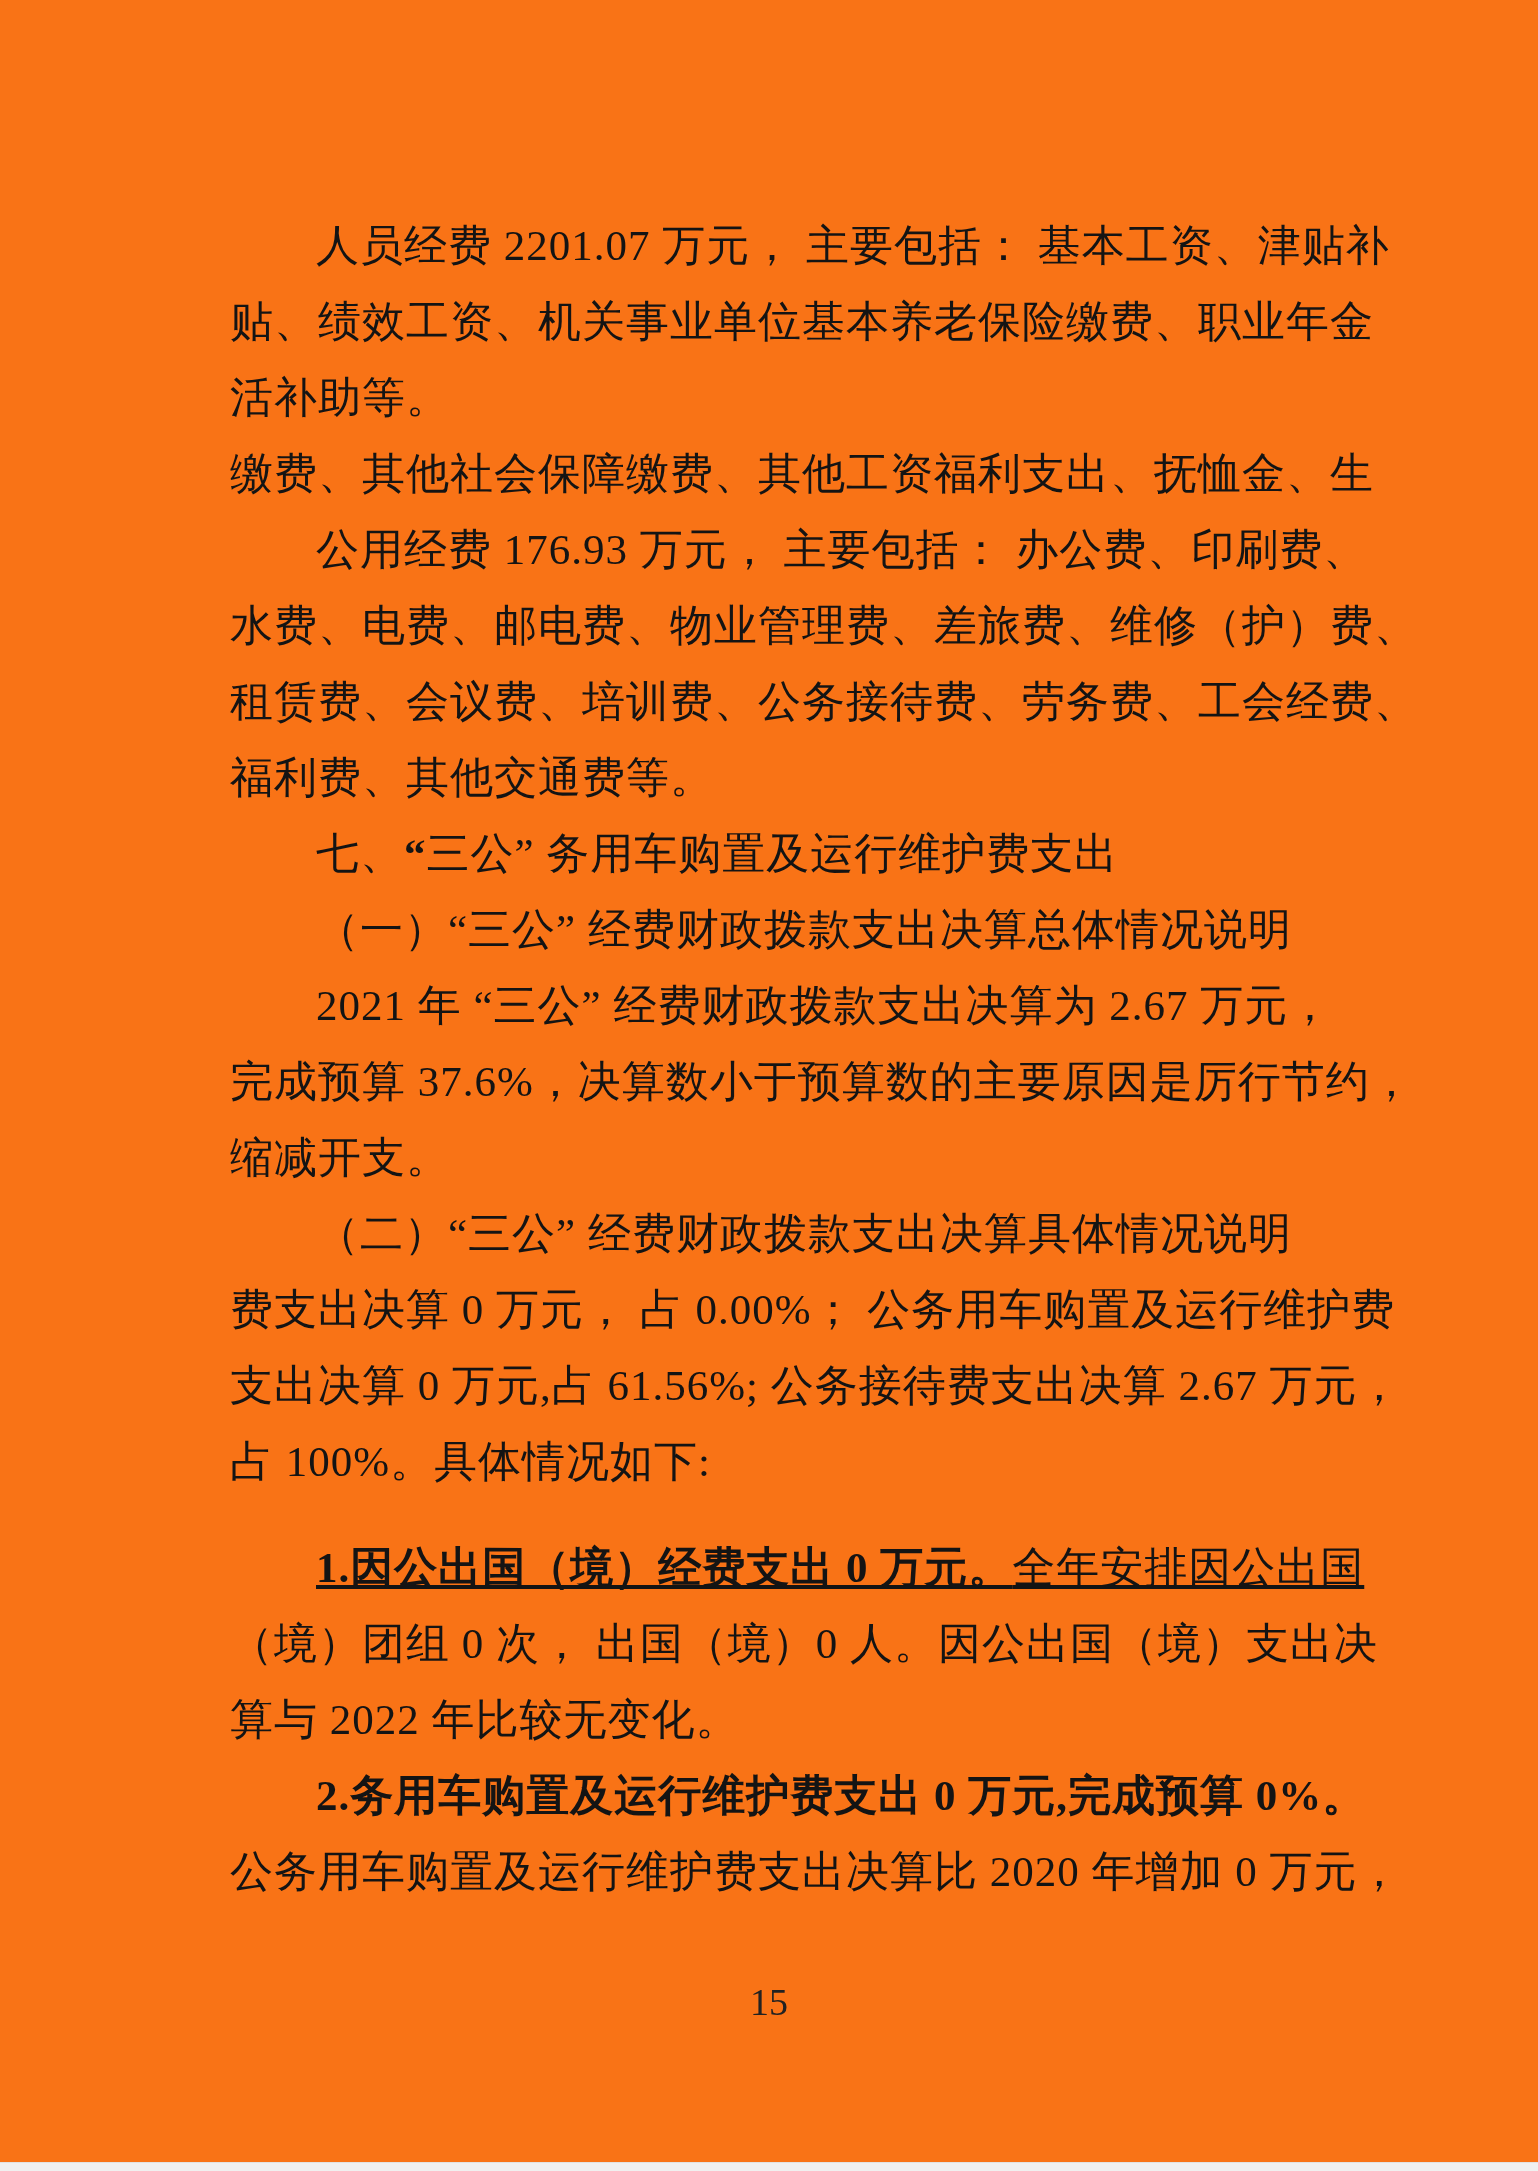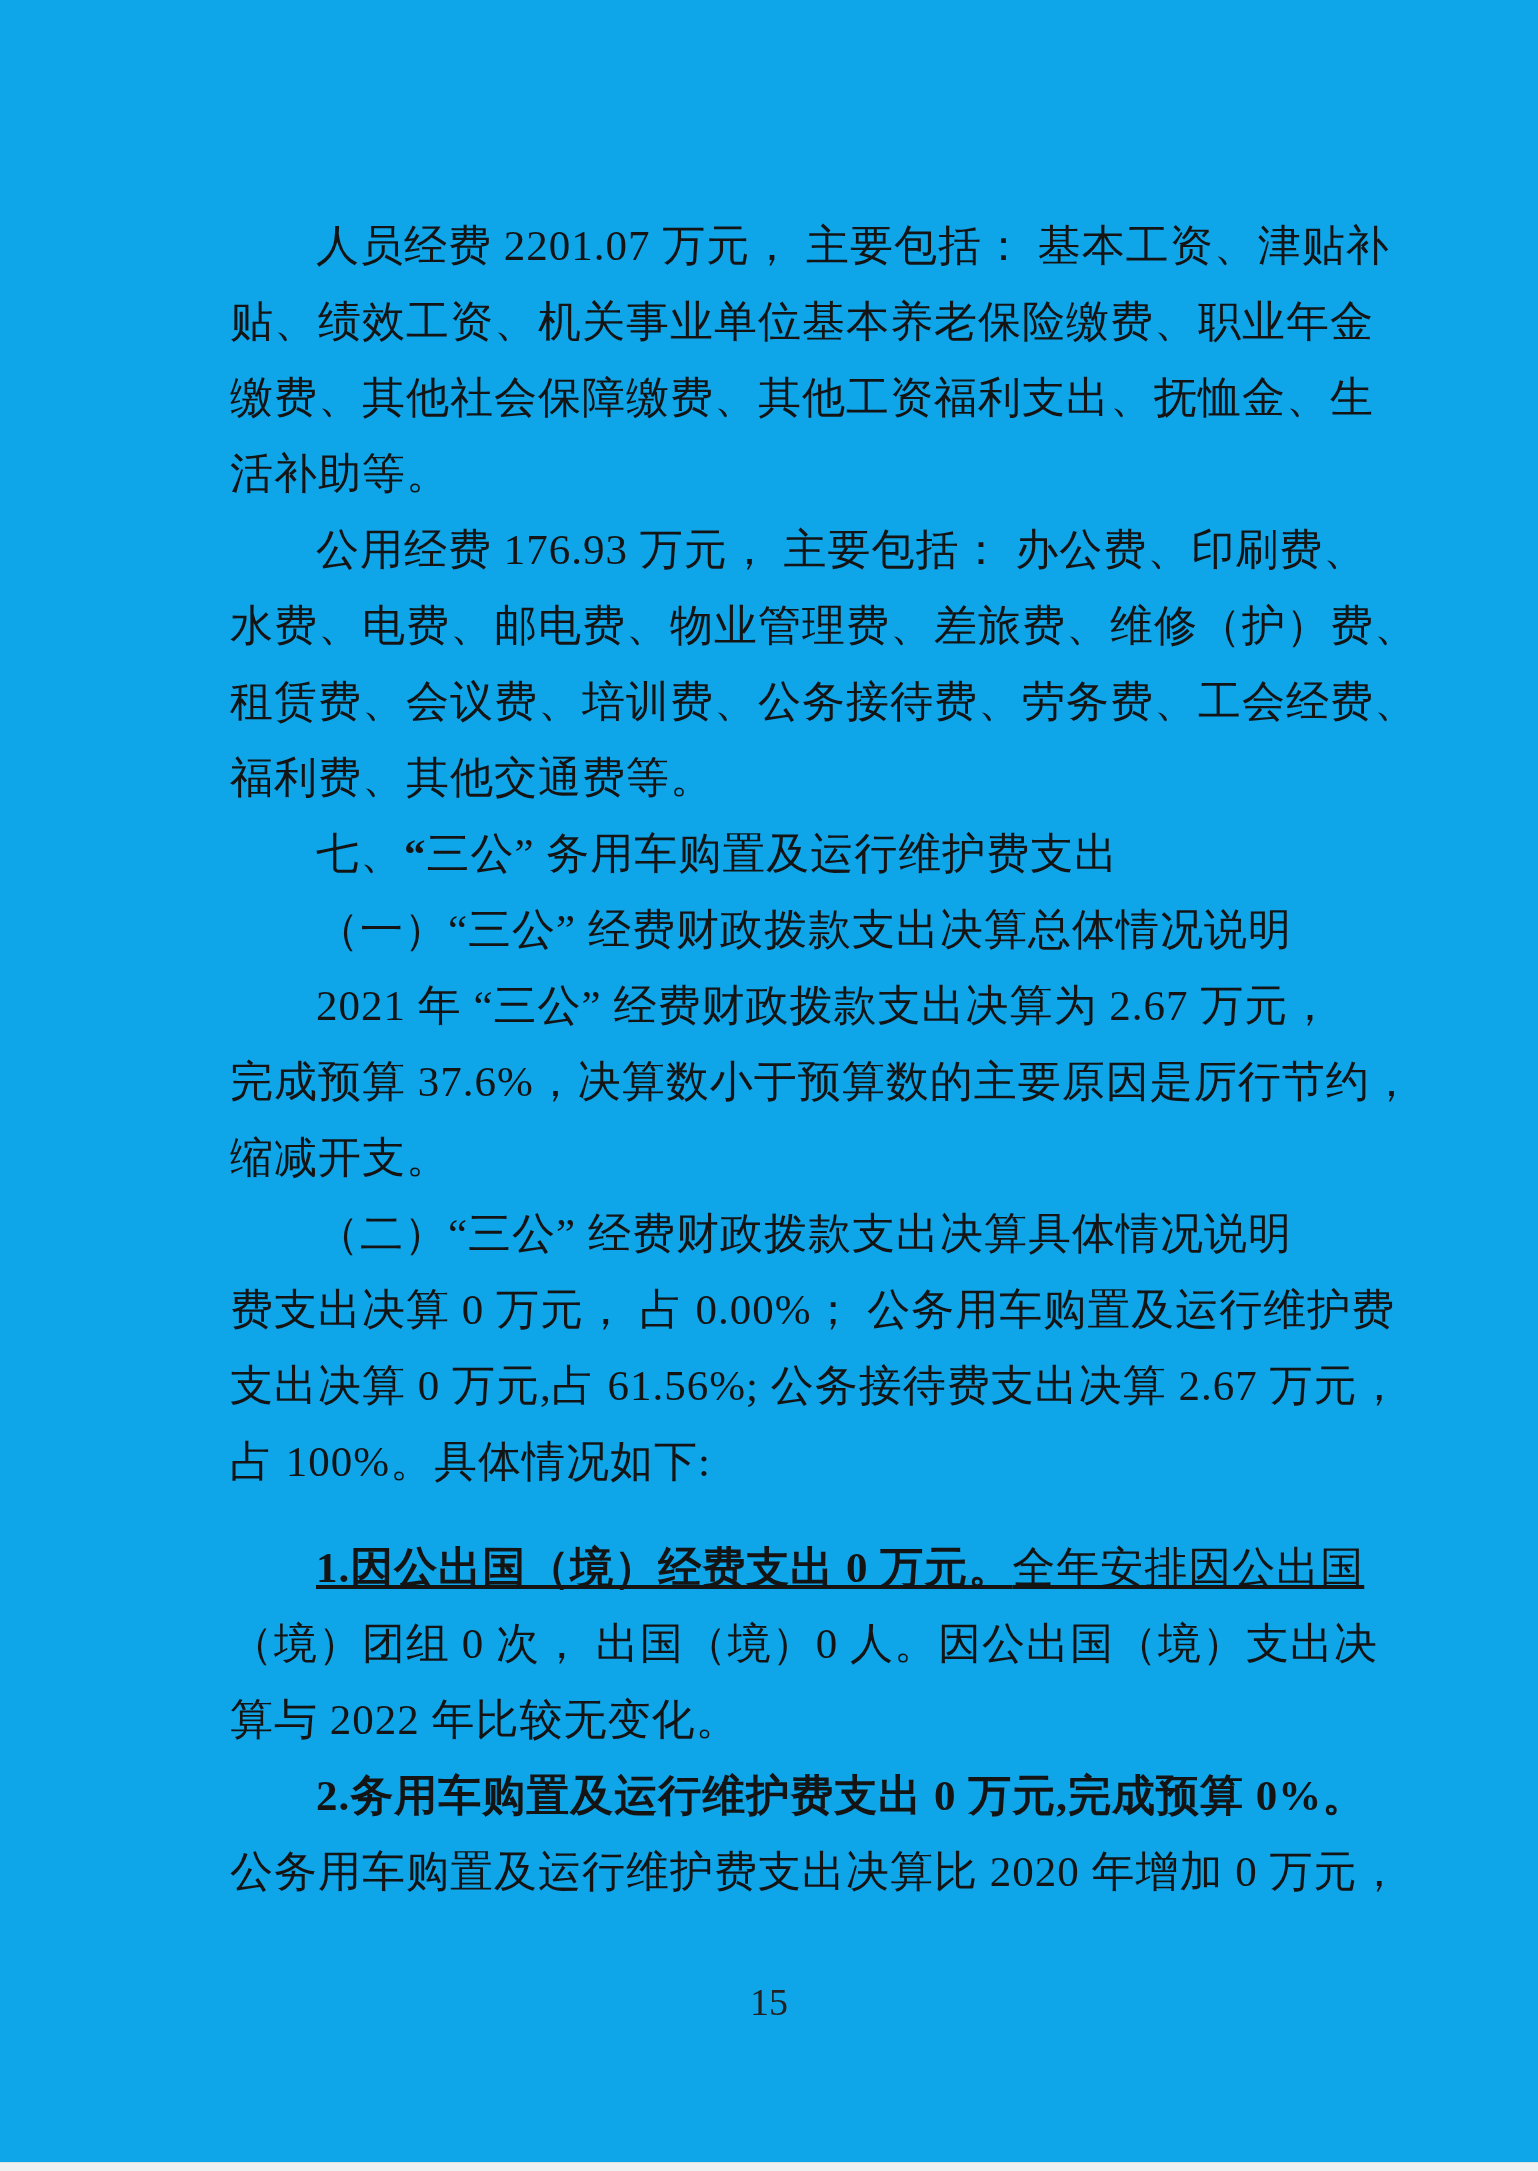--- a/index.html
+++ b/index.html
@@ -1,20 +1,20 @@
 <!DOCTYPE html>
 <html><head>
 <meta charset="utf-8">
 <style>
   html, body { margin: 0; padding: 0; }
   .page {
     position: relative;
     width: 1538px;
     height: 2171px;
-    background: #0ea5e9;
+    background: #f97316;
     overflow: hidden;
     font-family: "Liberation Serif", "DejaVu Serif", serif;
   }
   .content {
     position: absolute;
     left: 230px;
     top: 208px;
     width: 1082px;
   }
   .line {
@@ -48,22 +48,22 @@
     border-top: 1px solid #e2e2e2;
   }
 </style>
 </head>
 <body>
 
 <div class="page">
   <div class="content">
       <div class="line indent"><span class="">人员经费 2201.07 万元， 主要包括： 基本工资、津贴补</span></div>
       <div class="line"><span class="">贴、绩效工资、机关事业单位基本养老保险缴费、职业年金</span></div>
+      <div class="line"><span class="">活补助等。</span></div>
       <div class="line"><span class="">缴费、其他社会保障缴费、其他工资福利支出、抚恤金、生</span></div>
-      <div class="line"><span class="">活补助等。</span></div>
       <div class="line indent"><span class="">公用经费 176.93 万元， 主要包括： 办公费、印刷费、</span></div>
       <div class="line"><span class="">水费、电费、邮电费、物业管理费、差旅费、维修（护）费、</span></div>
       <div class="line"><span class="">租赁费、会议费、培训费、公务接待费、劳务费、工会经费、</span></div>
       <div class="line"><span class="">福利费、其他交通费等。</span></div>
       <div class="line indent"><span class="">七、</span><span class="seg-bold">“</span><span class="">三公” 务用车购置及运行维护费支出</span></div>
       <div class="line indent"><span class="">（一）“三公” 经费财政拨款支出决算总体情况说明</span></div>
       <div class="line indent"><span class="">2021 年 “三公” 经费财政拨款支出决算为 2.67 万元，</span></div>
       <div class="line"><span class="">完成预算 37.6%，决算数小于预算数的主要原因是厉行节约，</span></div>
       <div class="line"><span class="">缩减开支。</span></div>
       <div class="line indent"><span class="">（二）“三公” 经费财政拨款支出决算具体情况说明</span></div>

